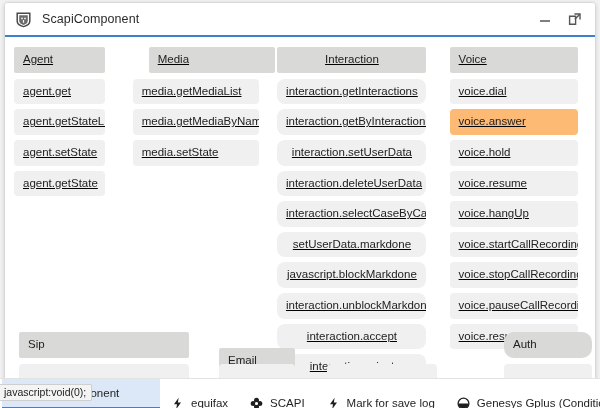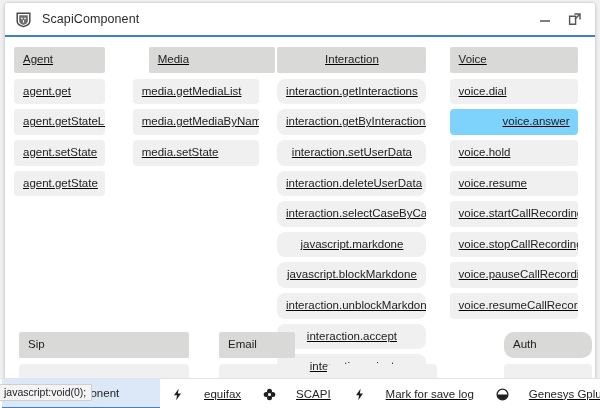--- a/index.html
+++ b/index.html
@@ -119,21 +119,21 @@
     line-height: 1.1;
     white-space: nowrap;
     overflow: hidden;
     cursor: pointer;
   }
   .i-agent       { width: 91px; }
   .i-media       { width: 126px; }
   .i-interaction { width: 149px; border-radius: 8px; }
   .i-voice       { width: 128px; }
 
-  .item.hovered { background: #7dd3fc; text-align: right; }
+  .item.hovered { background: #fdba74; }
 
   
   .lower {
     position: absolute;
     left: 0; right: 0;
     top: 295px;
     padding: 0 9px;
   }
   .lower-row {
     position: relative;
@@ -145,21 +145,21 @@
     background: #d9d9d7;
     border-radius: 2px;
     font-size: 11.5px;
     color: #222222;
     padding: 6px 8px 7px 9px;
     line-height: 1.1;
     white-space: nowrap;
     overflow: hidden;
   }
   .lh-sip    { left: 5px;   width: 170px; }
-  .lh-email  { left: 205px; width: 76px;  }
+  .lh-email  { left: 205px; width: 76px; margin-top: 16px;  }
   .lh-system { left: 313px; width: 110px; }
   .lh-auth   { left: 490px; width: 88px; border-radius: 10px;  }
 
   .lower-stub {
     position: absolute;
     top: 32px;
     height: 18px;
     background: #f0f0f0;
     border-radius: 4px 4px 0 0;
     overflow: hidden;
@@ -196,26 +196,25 @@
     display: flex;
     align-items: center;
     gap: 7px;
     padding: 0 10px 0 9px;
     cursor: pointer;
   }
 
   .tb-item {
     height: 30px;
     display: flex;
-    align-items: center;
-    gap: 20px;
+    align-items: flex-end;
+    gap: 7px;
     padding: 0 11px;
     cursor: pointer;
     white-space: nowrap;
-    text-decoration: underline;
   }
 
   .tb-label {
     font-size: 11.5px;
     color: #1f1f1f;
   }
 
   .tb-ico { width: 13px; height: 13px; display: block; flex: 0 0 13px; }
 
   
@@ -287,33 +286,34 @@
           <div class="item i-media">media.setState</div>
         </div>
 
         <div class="col col-interaction">
           <div class="sec-head h-interaction">Interaction</div>
           <div class="item i-interaction">interaction.getInteractions</div>
           <div class="item i-interaction">interaction.getByInteractionId</div>
           <div class="item i-interaction">interaction.setUserData</div>
           <div class="item i-interaction">interaction.deleteUserData</div>
           <div class="item i-interaction">interaction.selectCaseByCaseId</div>
-          <div class="item i-interaction">javascript.markdone</div>
+          <div class="item i-interaction">setUserData.markdone</div>
           <div class="item i-interaction">javascript.blockMarkdone</div>
           <div class="item i-interaction">interaction.unblockMarkdone</div>
           <div class="item i-interaction">interaction.accept</div>
           <div class="item i-interaction">interaction.reject</div>
         </div>
 
         <div class="col col-voice">
           <div class="sec-head h-voice">Voice</div>
           <div class="item i-voice">voice.dial</div>
           <div class="item i-voice hovered">voice.answer</div>
           <div class="item i-voice">voice.hold</div>
           <div class="item i-voice">voice.resume</div>
+          <div class="item i-voice">voice.hangUp</div>
           <div class="item i-voice">voice.startCallRecording</div>
           <div class="item i-voice">voice.stopCallRecording</div>
           <div class="item i-voice">voice.pauseCallRecording</div>
           <div class="item i-voice">voice.resumeCallRecording</div>
         </div>
 
       </div>
 
       <div class="lower">
         <div class="lower-row">

